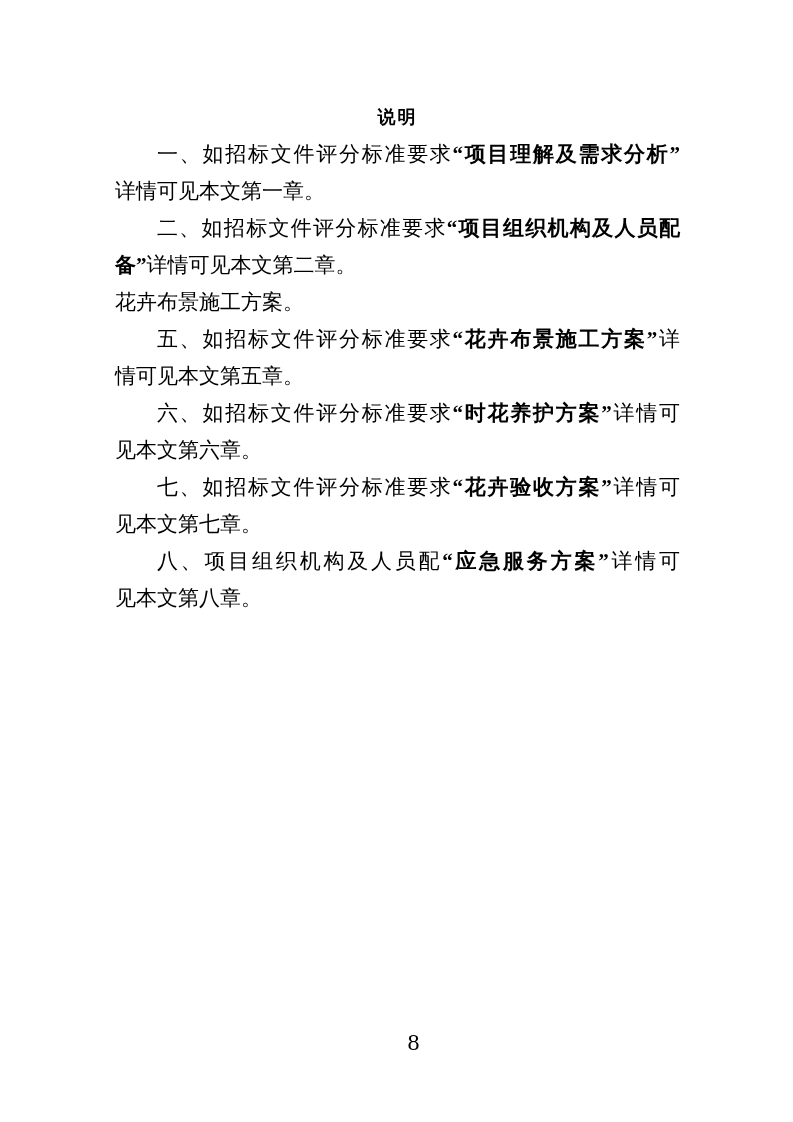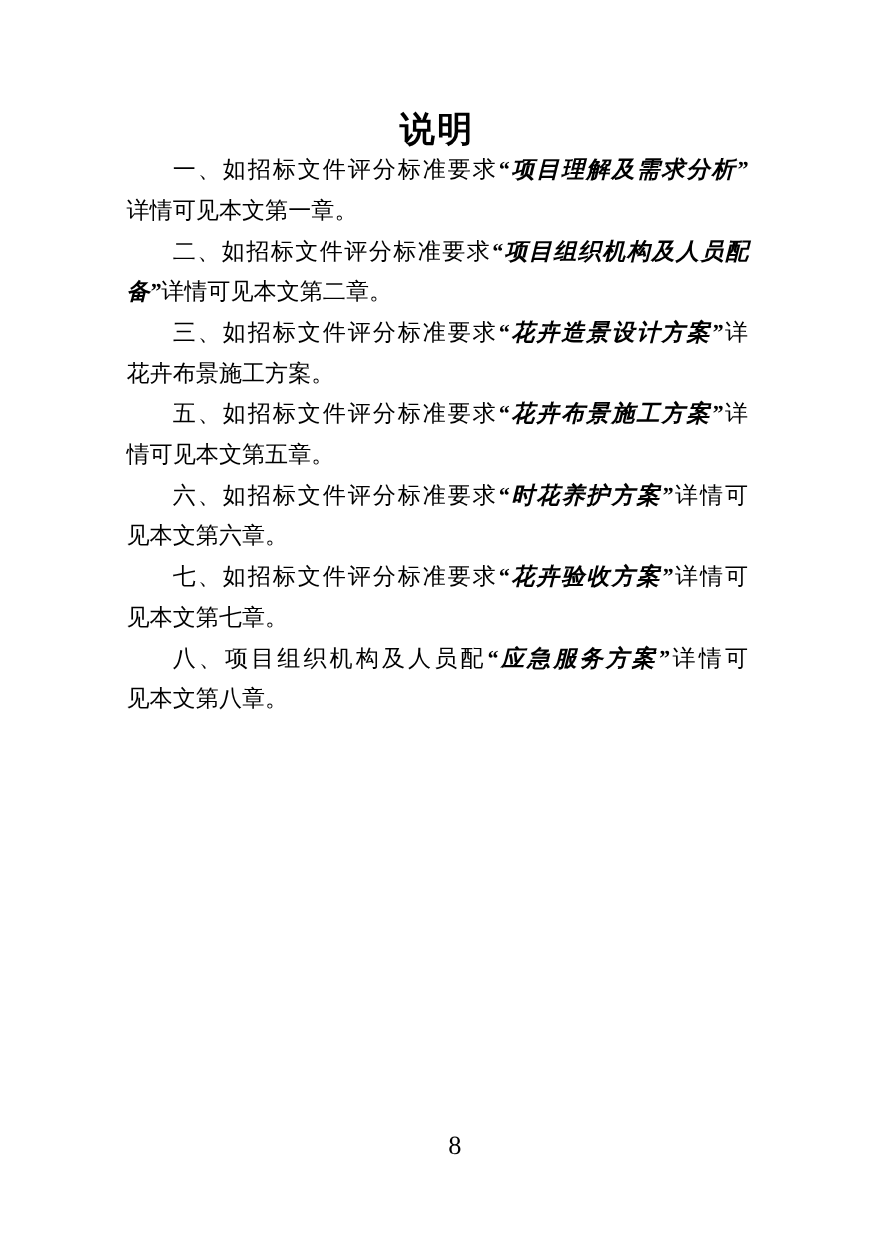--- a/index.html
+++ b/index.html
@@ -23,21 +23,21 @@
   .content {
     position: absolute;
     left: 115px;
     top: 99px;
     width: 565px;
   }
   .doc-title {
     margin: 0;
     font-family: "Liberation Sans", "DejaVu Sans", sans-serif;
     font-weight: 700;
-    font-size: 32px;
+    font-size: 18px;
     line-height: 37px;
     text-align: center;
     letter-spacing: 2px;
   }
   .paragraph {
     margin: 0;
   }
   .line {
     font-size: 21px;
     line-height: 37px;
@@ -52,21 +52,20 @@
     text-align: justify;
     text-align-last: justify;
     text-justify: inter-character;
   }
   .seg {
     font-style: normal;
     font-weight: 400;
     text-align: right;
   }
   .seg.emphasis {
-    font-style: italic;
     font-weight: 600;
   }
   .page-number {
     position: absolute;
     top: 1024px;
     left: 34px;
     right: 0;
     text-align: center;
     font-size: 24px;
     line-height: 37px;
@@ -81,21 +80,20 @@
     <div id="document-body">
         <div class="paragraph">
           <div class="line first fill"><span class="seg">一、如招标文件评分标准要求</span><span class="seg emphasis">“项目理解及需求分析”</span></div>
           <div class="line"><span class="seg">详情可见本文第一章。</span></div>
         </div>
         <div class="paragraph">
           <div class="line first fill"><span class="seg">二、如招标文件评分标准要求</span><span class="seg emphasis">“项目组织机构及人员配</span></div>
           <div class="line"><span class="seg emphasis">备”</span><span class="seg">详情可见本文第二章。</span></div>
         </div>
         <div class="paragraph">
-          <div class="line first fill"><span class="seg">三、如招标文件评分标准要求</span><span class="seg emphasis">“花卉造景设计方案”</span><span class="seg">详</span></div>
           <div class="line"><span class="seg">花卉布景施工方案。</span></div>
         </div>
         <div class="paragraph">
           <div class="line first fill"><span class="seg">五、如招标文件评分标准要求</span><span class="seg emphasis">“花卉布景施工方案”</span><span class="seg">详</span></div>
           <div class="line"><span class="seg">情可见本文第五章。</span></div>
         </div>
         <div class="paragraph">
           <div class="line first fill"><span class="seg">六、如招标文件评分标准要求</span><span class="seg emphasis">“时花养护方案”</span><span class="seg">详情可</span></div>
           <div class="line"><span class="seg">见本文第六章。</span></div>
         </div>

